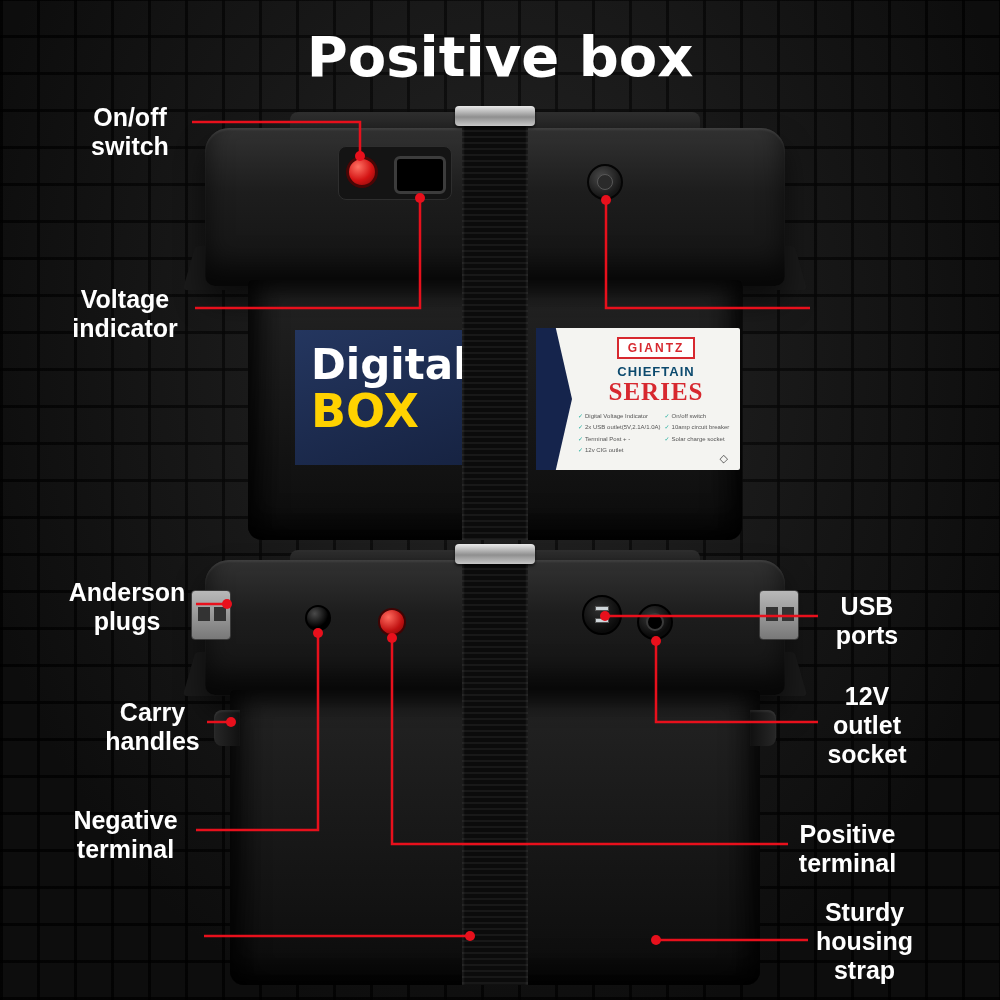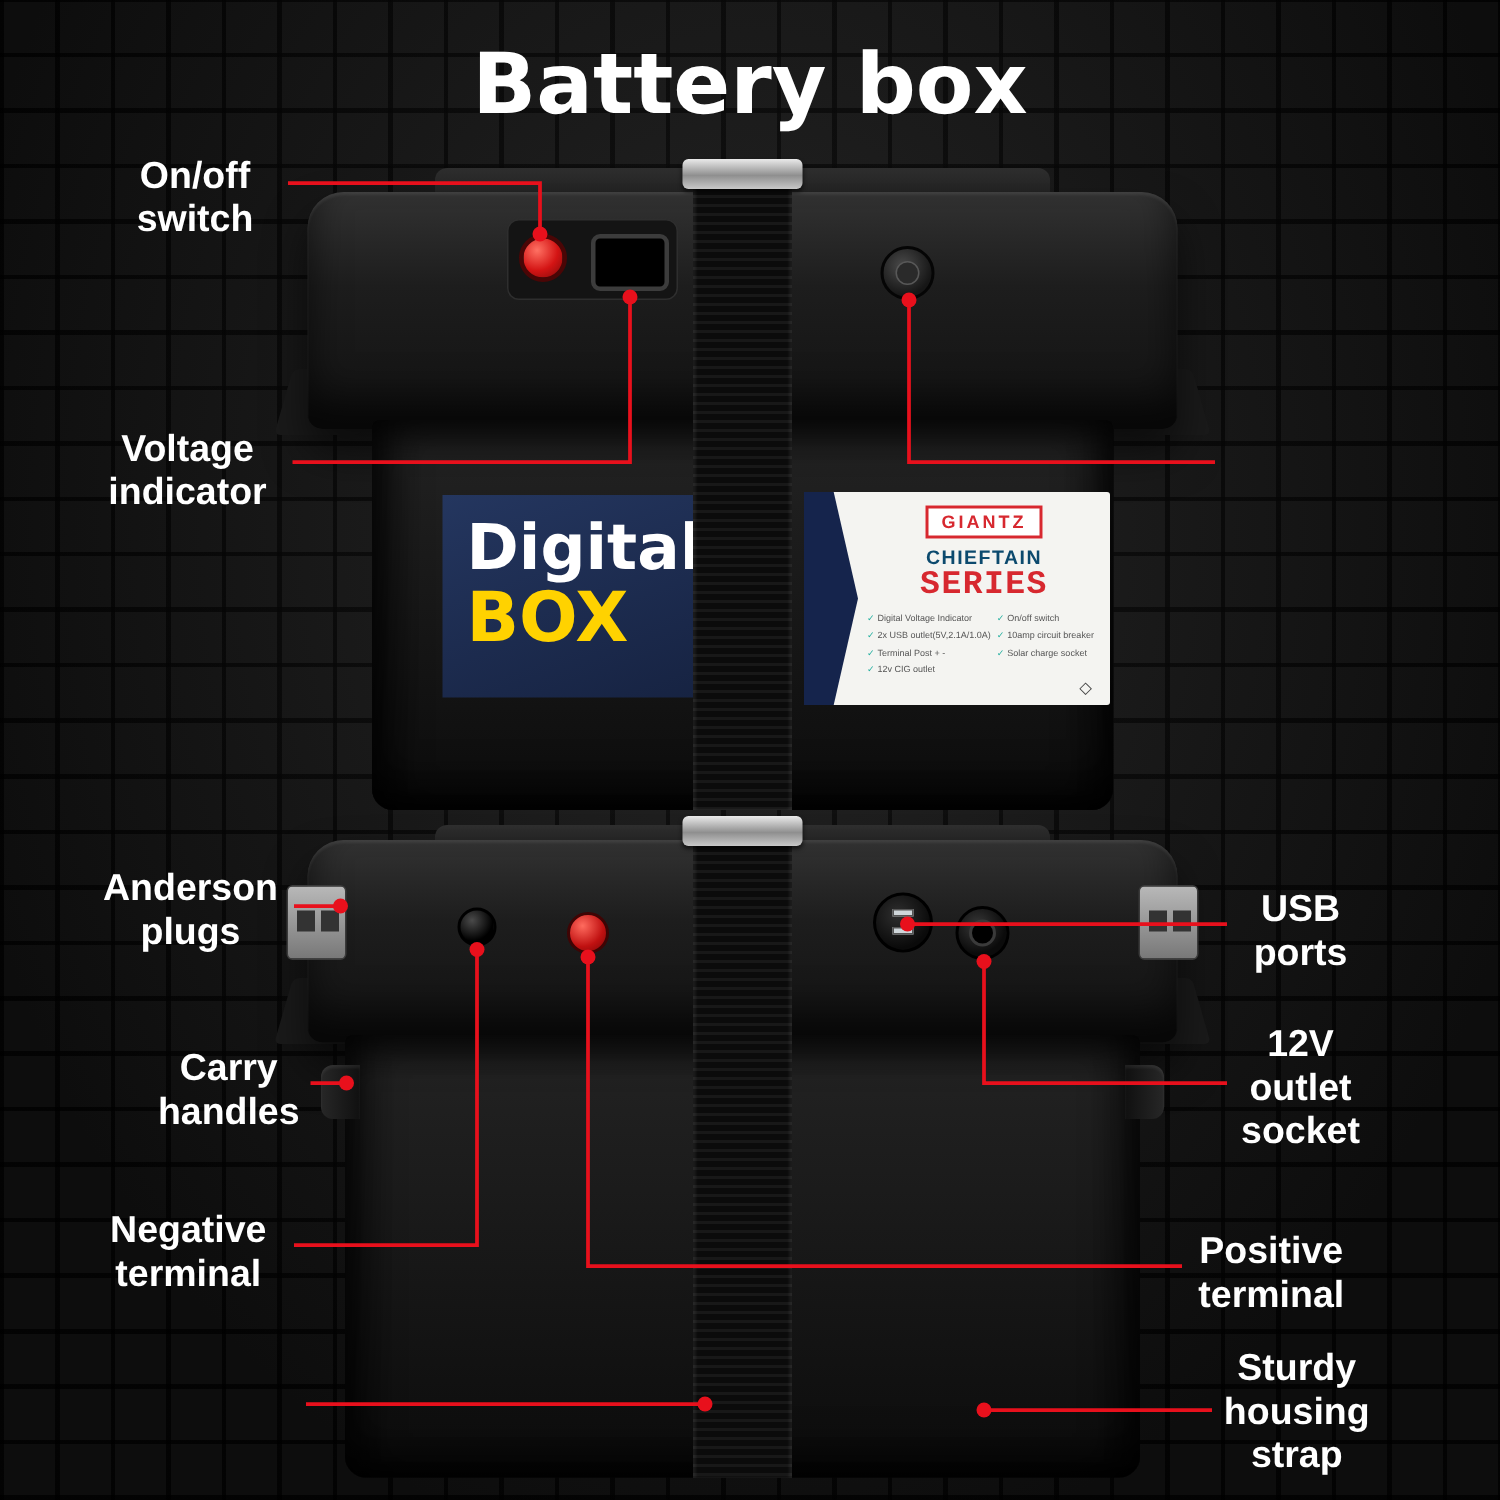--- a/index.html
+++ b/index.html
@@ -83,22 +83,22 @@
   .word-battery { font-family:"DejaVu Sans", sans-serif; font-weight:800; font-size:42px; color:#fff; line-height:1.05; }
   .word-box { font-family:"DejaVu Sans", sans-serif; font-weight:800; font-size:46px; color:#ffd200; line-height:1.05; }
 
   .white-label { left:341px; top:220px; width:204px; height:142px; background:#f4f4f1; border-radius:2px; }
   .chevron { left:0; top:0; width:36px; height:100%; background:#15244c;
              clip-path:polygon(0 0, 55% 0, 100% 50%, 55% 100%, 0 100%); }
   .label-content { left:40px; top:0; right:4px; bottom:0; text-align:center; }
   .brand-box { display:inline-block; margin-top:9px; border:2px solid #d7282f; color:#d7282f;
                font-weight:700; font-size:12px; letter-spacing:2px; padding:2px 9px; background:#fff; }
   .series1 { color:#0c4a6e; font-weight:700; font-size:13px; letter-spacing:1px; margin-top:5px; }
-  .series2 { color:#d7282f; font-weight:800; font-size:22px; letter-spacing:1px; line-height:1;
-             font-family:Liberation Mono, monospace; }
+  .series2 { color:#d7282f; font-weight:800; font-size:25px; letter-spacing:1px; line-height:1;
+             font-family:Liberation Serif, serif; }
   .features { display:flex; gap:4px; margin-top:7px; text-align:left; padding:0 2px; }
   .fcol { flex:1; }
   .feat { font-size:6px; color:#555; line-height:1.9; white-space:nowrap; overflow:hidden; }
   .chk { color:#1fae9e; margin-right:2px; }
   .cert { position:absolute; right:8px; bottom:5px; font-size:11px; color:#444; }
 
   
   .br-lidtop { left:95px; top:2px; width:410px; height:26px; }
   .br-wing-l { left:-6px;  top:104px; }
   .br-wing-r { right:-6px; top:104px; }
@@ -141,21 +141,21 @@
   .c-neg      { left:58px;  top:806px; width:135px; }
   .c-pos      { left:790px; top:820px; width:115px; }
   .c-strap    { left:80px;  top:910px; width:120px; }
   .c-sturdy   { left:812px; top:898px; width:105px; }
 </style>
 </head>
 <body>
 
 <div class="scene">
 
-  <h1 class="title">Battery box</h1>
+  <h1 class="title">Positive box</h1>
 
   <div class="box box-front">
     <div class="part wing wing-l bf-wing-l"></div>
     <div class="part wing wing-r bf-wing-r"></div>
     <div class="part lidtop bf-lidtop"></div>
     <div class="part lid bf-lid"></div>
     <div class="part bodyshell bf-body"></div>
 
     <div class="part navy-panel">
       <div class="word-battery">Digital</div>

